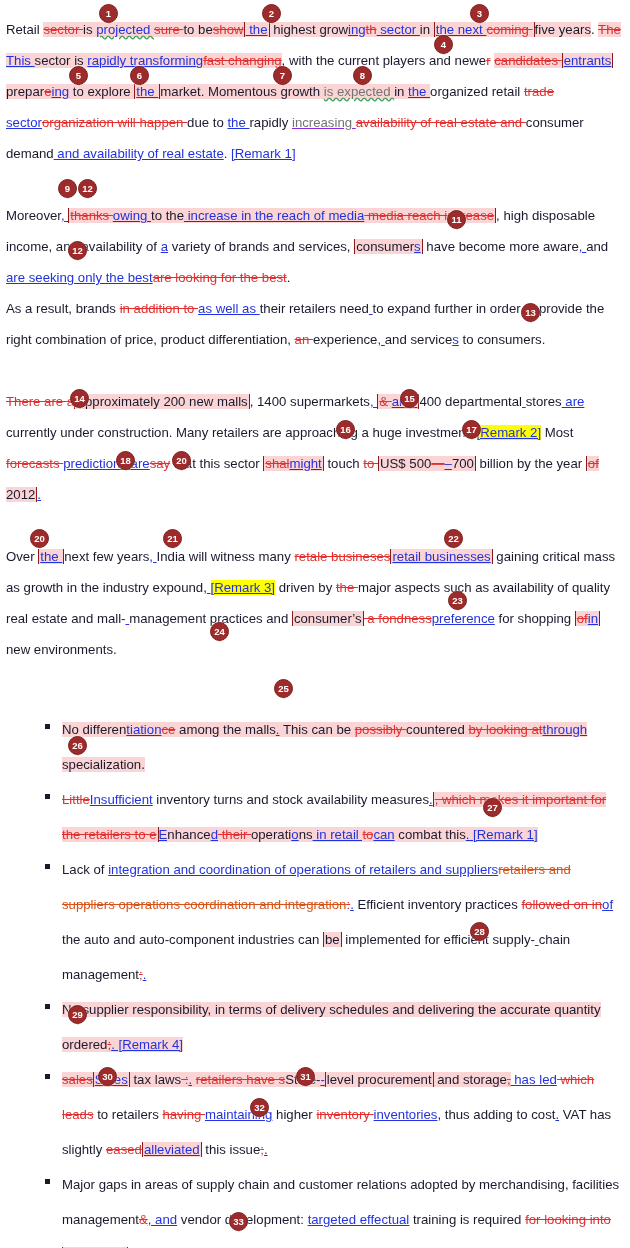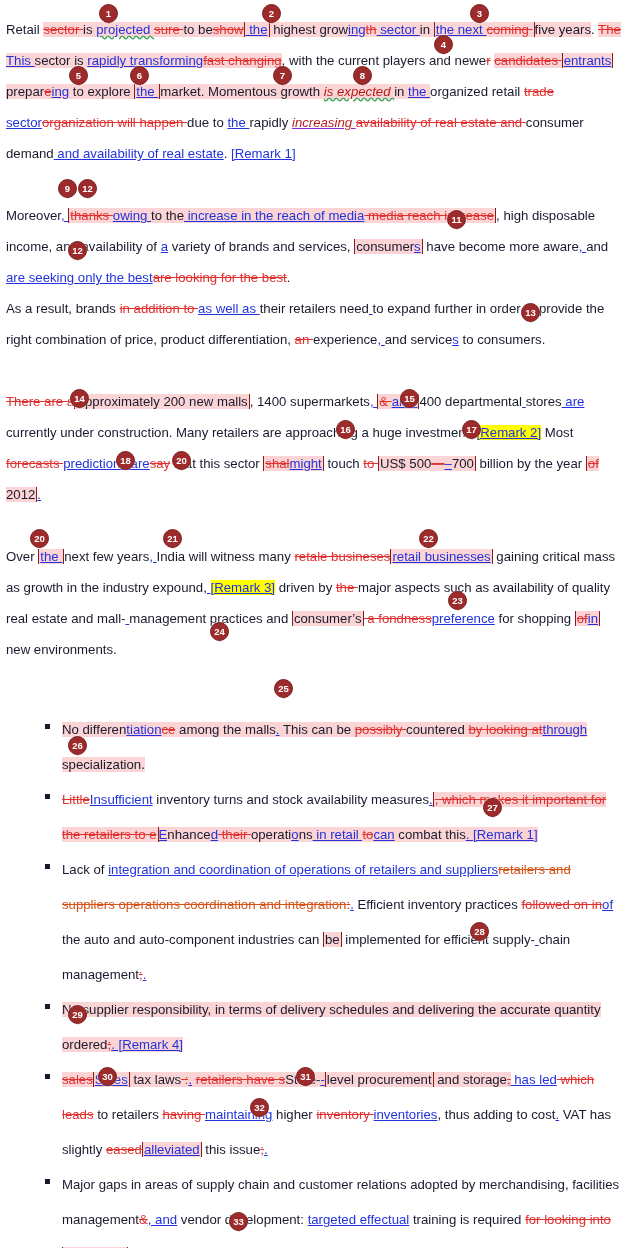--- a/index.html
+++ b/index.html
@@ -14,21 +14,21 @@
 
   p.para{margin:0 0 0 0;line-height:31px;text-align:left;}
   p.para + p.para{margin-top:0;}
   .spacer{height:31px;}
   .spacer-sm{height:16px;}
 
   
   .del{color:#e03030;text-decoration:line-through;text-decoration-color:#e03030;}
   .del-o{color:#d4541a;text-decoration:line-through;text-decoration-color:#d4541a;}
   .ins{color:#2233dd;text-decoration:underline;text-decoration-color:#2233dd;}
-  .ins-p{color:#b91c1c;text-decoration:underline;text-decoration-color:#8a2be2;font-style:italic;}
+  .ins-p{color:#737373;text-decoration:underline;text-decoration-color:#8a2be2;}
   .hl{background:#fbd5d5;}
   .hly{background:#ffff00;}
   .cmt{
     background:#fbd5d5;
     border-left:1px solid #8b1a1a;
     border-right:1px solid #8b1a1a;
     padding:0 1px;
     position:relative;
   }
   .cmt-nb{background:#fbd5d5;}
@@ -133,21 +133,21 @@
       <div class="badge" style="left: 68px; top: 241px;">12</div>
       <div class="badge" style="left: 493px; top: 303px; margin-left: 28px;">13</div>
       <div class="badge" style="left: 70px; top: 389px;">14</div>
       <div class="badge" style="left: 400px; top: 389px;">15</div>
       <div class="badge" style="left: 336px; top: 420px;">16</div>
       <div class="badge" style="left: 462px; top: 420px;">17</div>
       <div class="badge" style="left: 116px; top: 451px;">18</div>
       <div class="badge" style="left: 172px; top: 451px;">20</div>
       <div class="badge" style="left: 30px; top: 529px;">20</div>
       <div class="badge" style="left: 163px; top: 529px;">21</div>
-      <div class="badge" style="left: 419px; top: 529px;">22</div>
+      <div class="badge" style="left: 444px; top: 529px;">22</div>
       <div class="badge" style="left: 448px; top: 591px;">23</div>
       <div class="badge" style="left: 210px; top: 622px;">24</div>
       <div class="badge" style="left: 274px; top: 679px;">25</div>
       <div class="badge" style="left: 68px; top: 736px;">26</div>
       <div class="badge" style="left: 483px; top: 798px;">27</div>
       <div class="badge" style="left: 470px; top: 922px;">28</div>
       <div class="badge" style="left: 68px; top: 1005px;">29</div>
       <div class="badge" style="left: 98px; top: 1067px; text-align: center;">30</div>
       <div class="badge" style="left: 296px; top: 1067px;">31</div>
       <div class="badge" style="left: 250px; top: 1098px;">32</div>

